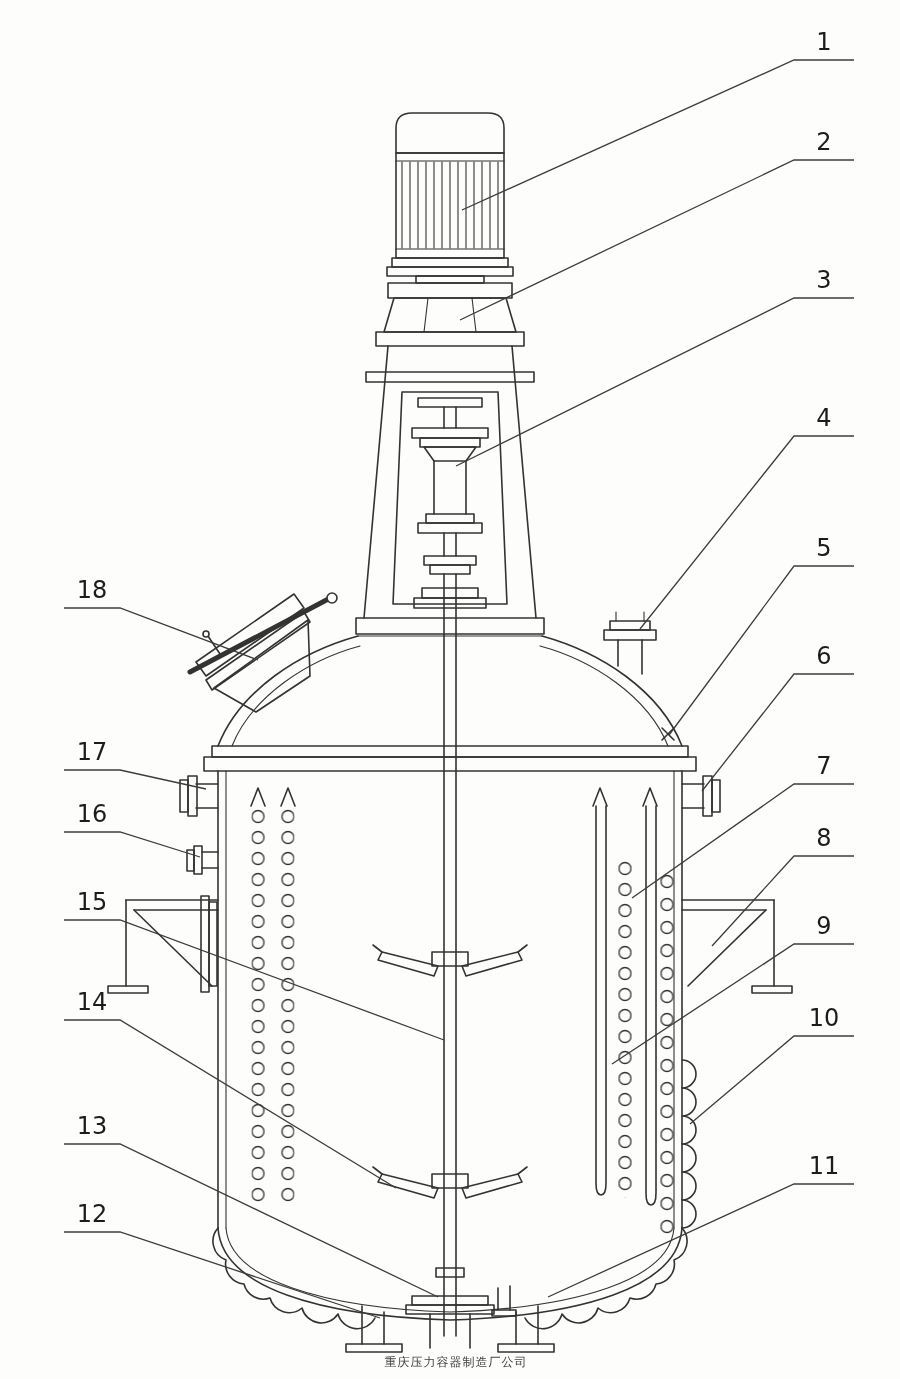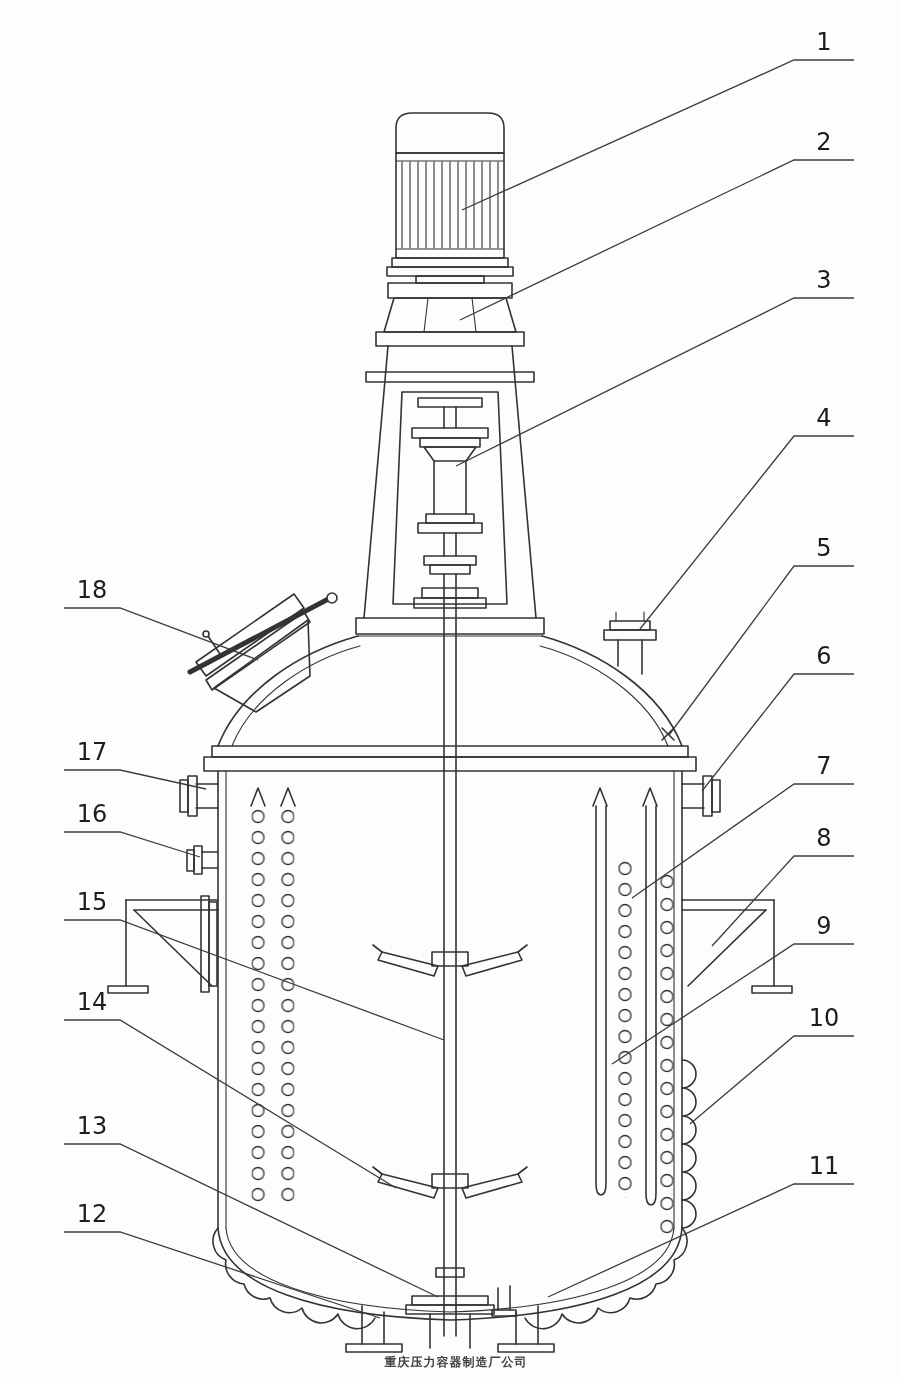--- a/index.html
+++ b/index.html
@@ -4,21 +4,21 @@
 <style>
   html,body{margin:0;padding:0;}
   body{width:900px;height:1379px;background:#fdfdfb;font-family:"DejaVu Sans",sans-serif;overflow:hidden;}
   .canvas{position:relative;width:900px;height:1379px;background:#fdfdfb;}
   svg{position:absolute;left:0;top:0;}
   .ln{fill:none;stroke:#333;stroke-width:1.6;stroke-linecap:round;stroke-linejoin:round;}
   .thin{stroke-width:1.1;}
   .leader{fill:none;stroke:#3c3c3c;stroke-width:1.3;}
   .num{font-family:"DejaVu Sans",sans-serif;font-size:24px;fill:#1c1c1c;}
   .caption{position:absolute;left:0;right:0;bottom:8px;text-align:center;
-           font-size:12px;font-weight:bold;color:#3f3f3f;letter-spacing:1px;margin-left:12px;}
+           font-size:12px;font-weight:normal;color:#3f3f3f;letter-spacing:1px;margin-left:12px;}
 </style>
 </head>
 <body>
 
 <div class="canvas">
 <svg width="900" height="1379" viewBox="0 0 900 1379">
   <defs>
     <pattern id="pL" x="251.5" y="806" width="30" height="21" patternUnits="userSpaceOnUse">
       <circle cx="6.5" cy="10.5" r="6" fill="none" stroke="#333" stroke-width="1.3"></circle>
       <circle cx="36.5" cy="10.5" r="6" fill="none" stroke="#333" stroke-width="1.3"></circle>

